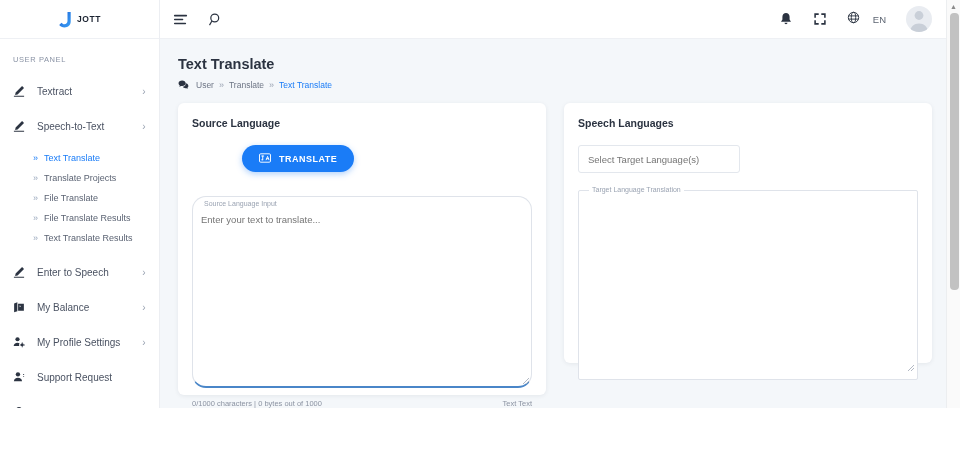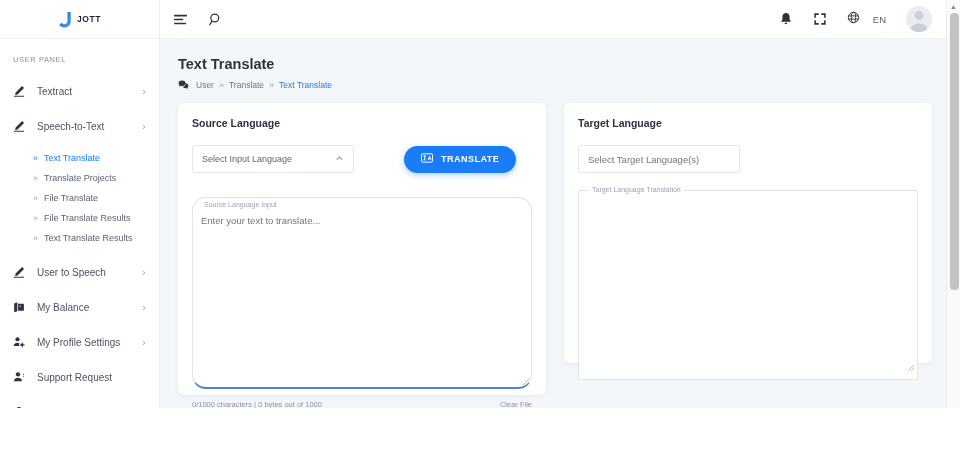--- a/index.html
+++ b/index.html
@@ -239,21 +239,21 @@
         <span>Text Translate Results</span>
       </div>
     </div>
 
     <div class="nav-item">
       <span class="ico">
         <svg width="12" height="12" viewBox="0 0 16 16" fill="currentColor">
             <path d="M12.1 1.3l2.6 2.6-8.6 8.6-3.3.7.7-3.3zM1.2 14.2h13.6v1.3H1.2z"></path>
           </svg>
       </span>
-      <span class="lbl">User to Speech</span>
+      <span class="lbl">Enter to Speech</span>
       <span class="chev">›</span>
     </div>
 
     <div class="nav-item">
       <span class="ico">
         <svg width="12" height="12" viewBox="0 0 16 16" fill="currentColor">
             <path d="M1.5 3.2l4.3-1.6v11.9L1.5 15zM6.8 3.6h7.7v9.3H6.8zm2.1 2.2v2.4l1.7-1.2z"></path>
           </svg>
       </span>
       <span class="lbl">My Balance</span>
@@ -360,28 +360,20 @@
         <span class="cur">Text Translate</span>
       </div>
     </div>
 
     <div class="cards">
 
       <div class="card card-src">
         <div class="card-title">Source Language</div>
 
         <div class="src-row">
-          <div class="select-box">
-            <span>Select Input Language</span>
-            <span class="cv">
-              <svg width="9" height="9" viewBox="0 0 12 12" fill="none" stroke="currentColor" stroke-width="1.4">
-                  <path d="M2.5 7.5L6 4l3.5 3.5"></path>
-                </svg>
-            </span>
-          </div>
           <button class="btn-translate">
             <span>
               <svg width="12" height="10" viewBox="0 0 14 11" fill="none" stroke="#fff" stroke-width="1.1">
                   <rect x="0.6" y="0.6" width="12.8" height="9.8" rx="1.4"></rect>
                   <path d="M3.2 3.2h2.3M4.35 3.2v4.4M4.35 7.6H3.2" stroke-linecap="round"></path>
                   <path d="M8.4 7.6l1.6-4 1.6 4M9 6.3h2" stroke-linecap="round"></path>
                 </svg>
             </span>
             <span>TRANSLATE</span>
           </button>
@@ -392,26 +384,26 @@
           <textarea class="ta-src" placeholder="Enter your text to translate..." style=""></textarea>
           <span class="grip">
             <svg width="8" height="8" viewBox="0 0 8 8" stroke="currentColor" stroke-width=".9">
                 <path d="M7 1L1 7M7 4L4 7"></path>
               </svg>
           </span>
         </div>
 
         <div class="ta-foot">
           <span>0/1000 characters | 0 bytes out of 1000</span>
-          <span class="clear">Clear File</span>
+          <span class="clear">Text Text</span>
         </div>
       </div>
 
       <div class="card card-tgt">
-        <div class="card-title">Target Language</div>
+        <div class="card-title">Speech Languages</div>
 
         <input class="tgt-input" placeholder="Select Target Language(s)" style="">
 
         <div class="tgt-fieldset">
           <span class="tgt-legend">Target Language Translation</span>
           <span class="grip">
             <svg width="8" height="8" viewBox="0 0 8 8" stroke="currentColor" stroke-width=".9">
                 <path d="M7 1L1 7M7 4L4 7"></path>
               </svg>
           </span>

